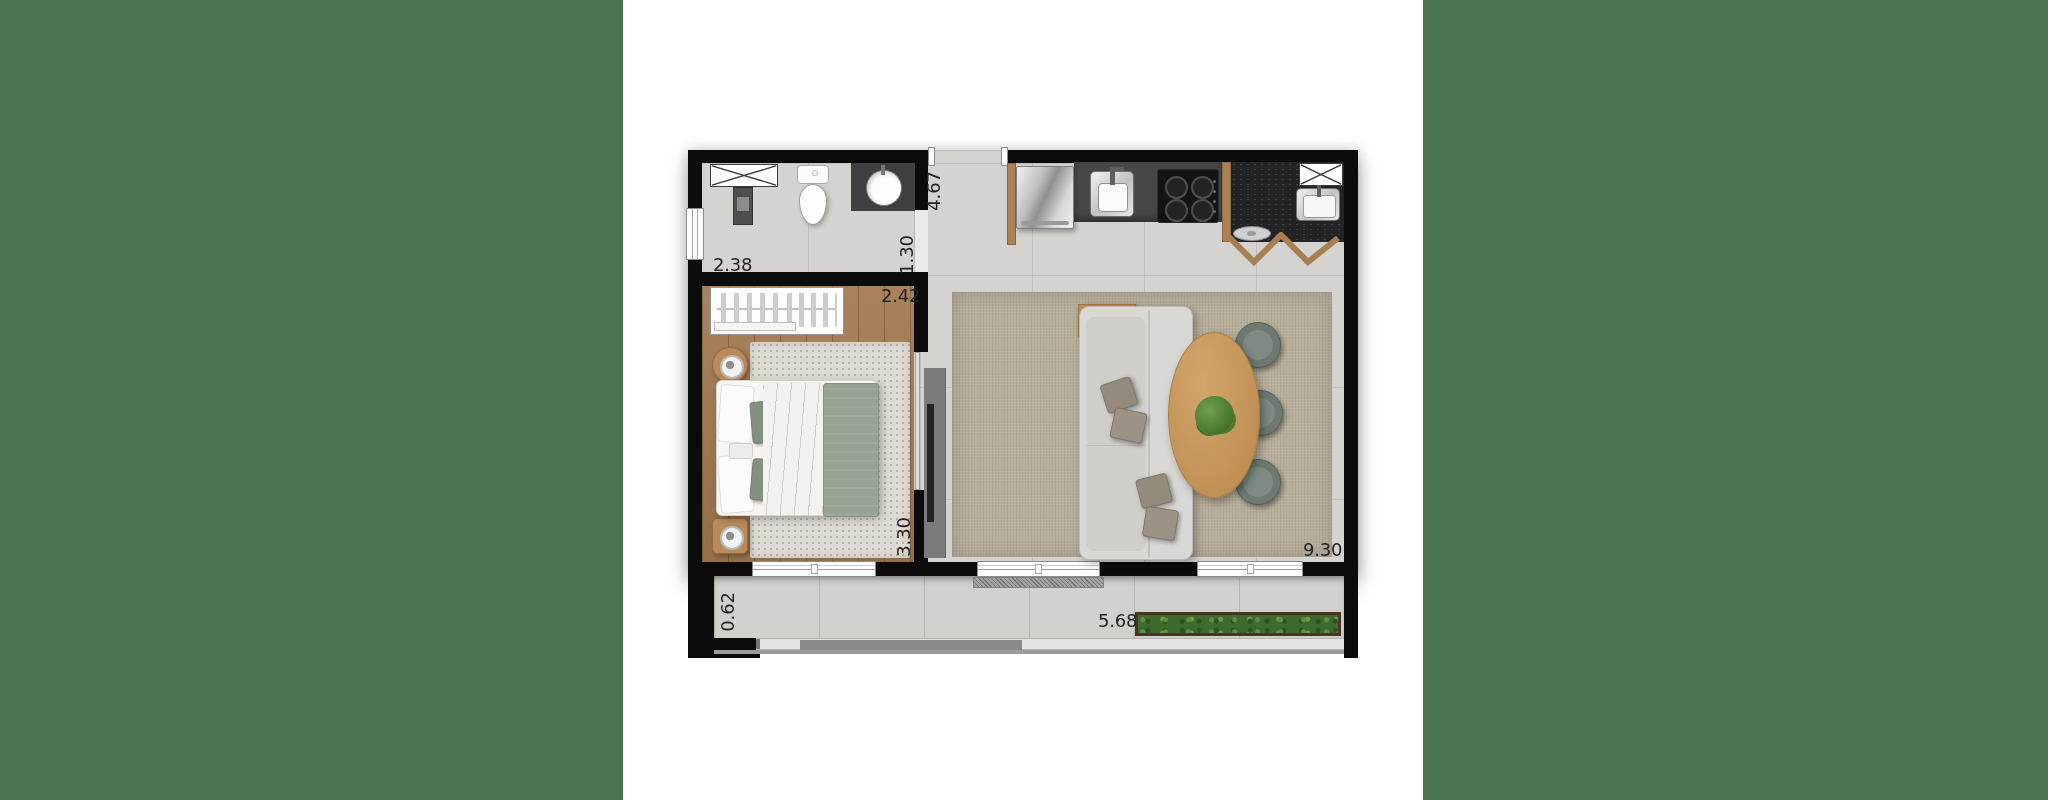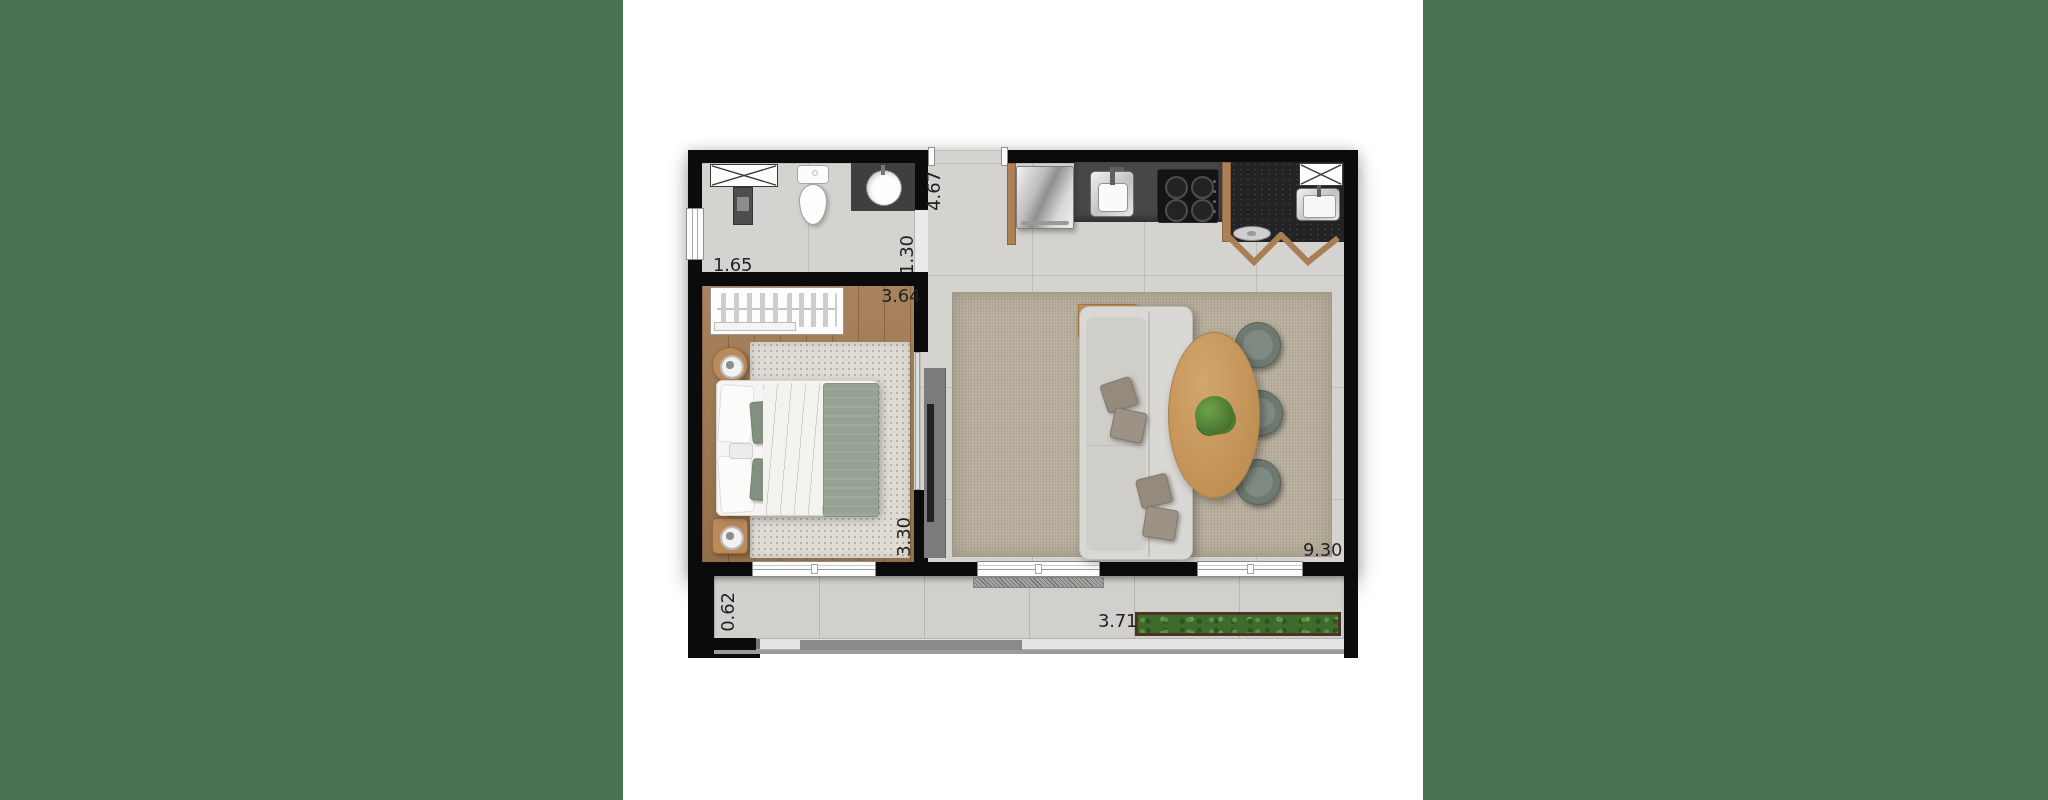--- a/index.html
+++ b/index.html
@@ -225,23 +225,23 @@
 
     <div class="abs" style="left:756px;top:638px;width:588px;height:12px;background:rgba(205,205,205,.55);border-top:1px solid #b2b2b2;border-bottom:1px solid #b2b2b2;"></div>
     <div class="abs" style="left:800px;top:640px;width:222px;height:10px;background:#8a8a8a;"></div>
     <div class="abs" style="left:714px;top:650px;width:630px;height:4px;background:#9b9b9b;"></div>
     <div class="abs" style="left:1135px;top:612px;width:206px;height:24px;border:3px solid #4a3424;background-color:#3f6a2e;
       background-image:radial-gradient(circle at 20% 40%, #5d8f3f 2px, transparent 3px),
         radial-gradient(circle at 60% 70%, #2e5220 2px, transparent 3px),
         radial-gradient(circle at 85% 30%, #6a9c48 2px, transparent 3px);
       background-size:23px 12px, 17px 9px, 29px 14px;"></div>
 
-    <div class="dim" style="left:713px;top:254px;">1.65</div>
+    <div class="dim" style="left:713px;top:254px;">2.38</div>
     <div class="dim v" style="left:901px;top:181px;">4.67</div>
     <div class="dim v" style="left:874px;top:245px;">1.30</div>
-    <div class="dim" style="left:881px;top:285px;">3.64</div>
+    <div class="dim" style="left:881px;top:285px;">2.42</div>
     <div class="dim v" style="left:871px;top:527px;">3.30</div>
     <div class="dim" style="left:1303px;top:539px;">9.30</div>
     <div class="dim v" style="left:695px;top:602px;">0.62</div>
-    <div class="dim" style="left:1098px;top:610px;">3.71</div>
+    <div class="dim" style="left:1098px;top:610px;">5.68</div>
 
   </div>
 </div>
 
 </body></html>

